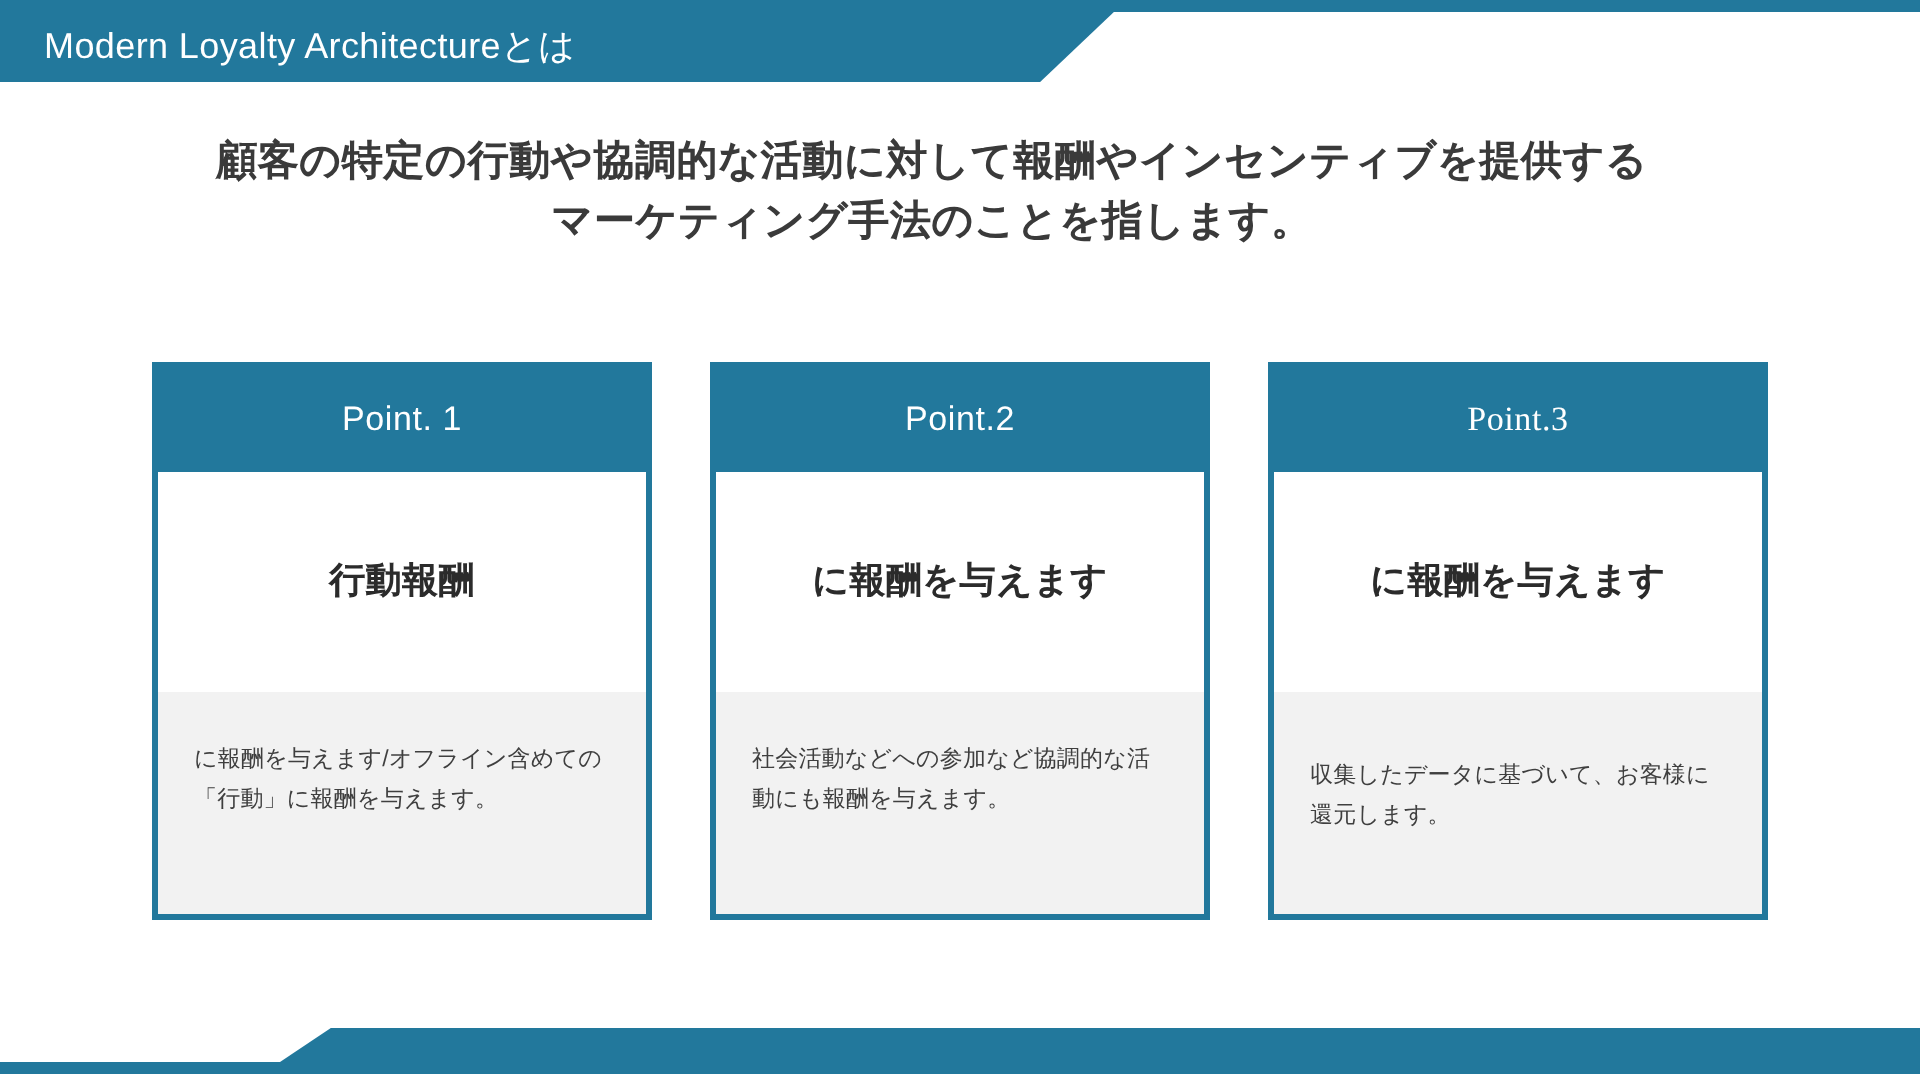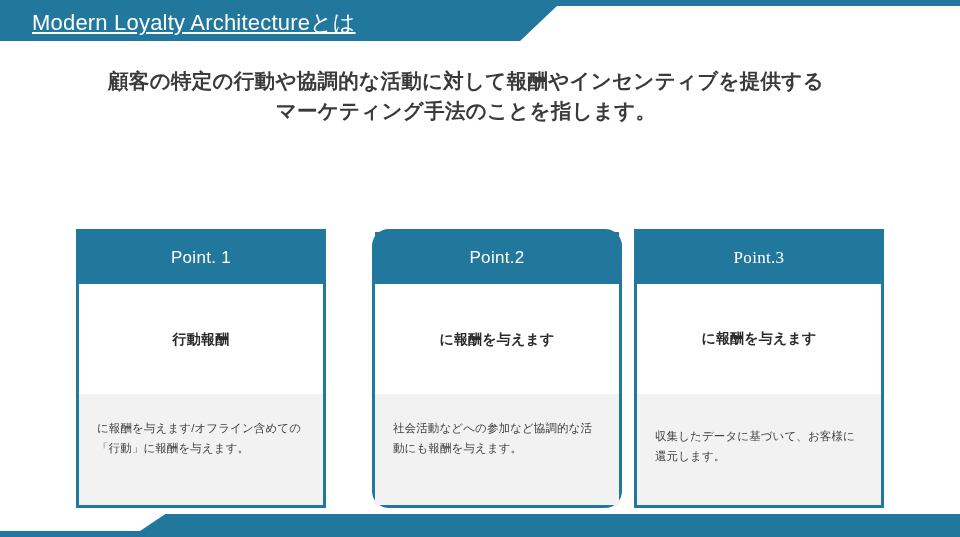--- a/index.html
+++ b/index.html
@@ -32,31 +32,30 @@
     left: 0;
     top: 5px;
     width: 558px;
     height: 36px;
     background: #22789c;
     -webkit-clip-path: polygon(0 0, 100% 0, 93.2% 100%, 0 100%);
     clip-path: polygon(0 0, 100% 0, 93.2% 100%, 0 100%);
   }
   .title-text {
     position: absolute;
-    left: 32px;
+    left: 22px;
     top: 8px;
     width: 500px;
     height: 30px;
     line-height: 30px;
     color: #ffffff;
-    font-size: 22px;
+    font-size: 18px;
     font-weight: 400;
     letter-spacing: 0.2px;
     white-space: nowrap;
-    text-decoration: underline;
   }
 
   
   .lead {
     position: absolute;
     left: 0;
     top: 66px;
     width: 932px;
     text-align: center;
     color: #3a3a3a;
@@ -67,35 +66,34 @@
   }
   .lead-line { display: block; }
 
   
   .cards {
     position: absolute;
     left: 76px;
     top: 181px;
     width: 810px;
     height: 279px;
-    margin-top: 48px;
   }
   .card {
     position: absolute;
     top: 0;
     width: 250px;
     height: 279px;
     box-sizing: border-box;
     border: 3px solid #22789c;
     background: #f2f2f2;
     display: flex;
     flex-direction: column;
   }
   .card-1 { left: 0; }
-  .card-2 { left: 296px; border-radius: 17px; }
+  .card-2 { left: 279px; }
   .card-3 { left: 558px; font-family: Liberation Serif, serif; }
 
   .card-header {
     flex: 0 0 52px;
     background: #22789c;
     color: #ffffff;
     font-size: 17px;
     font-weight: 400;
     display: flex;
     align-items: center;
@@ -106,21 +104,21 @@
     flex: 0 0 110px;
     background: #ffffff;
     display: flex;
     align-items: center;
     justify-content: center;
     padding: 0 10px;
     box-sizing: border-box;
   }
   .card-title {
     color: #2b2b2b;
-    font-size: 14px;
+    font-size: 18px;
     font-weight: bold;
     text-align: center;
     line-height: 1.3;
     letter-spacing: 0.2px;
   }
   .card-desc-wrap {
     flex: 1 1 auto;
     background: #f2f2f2;
     display: flex;
     align-items: flex-start;

